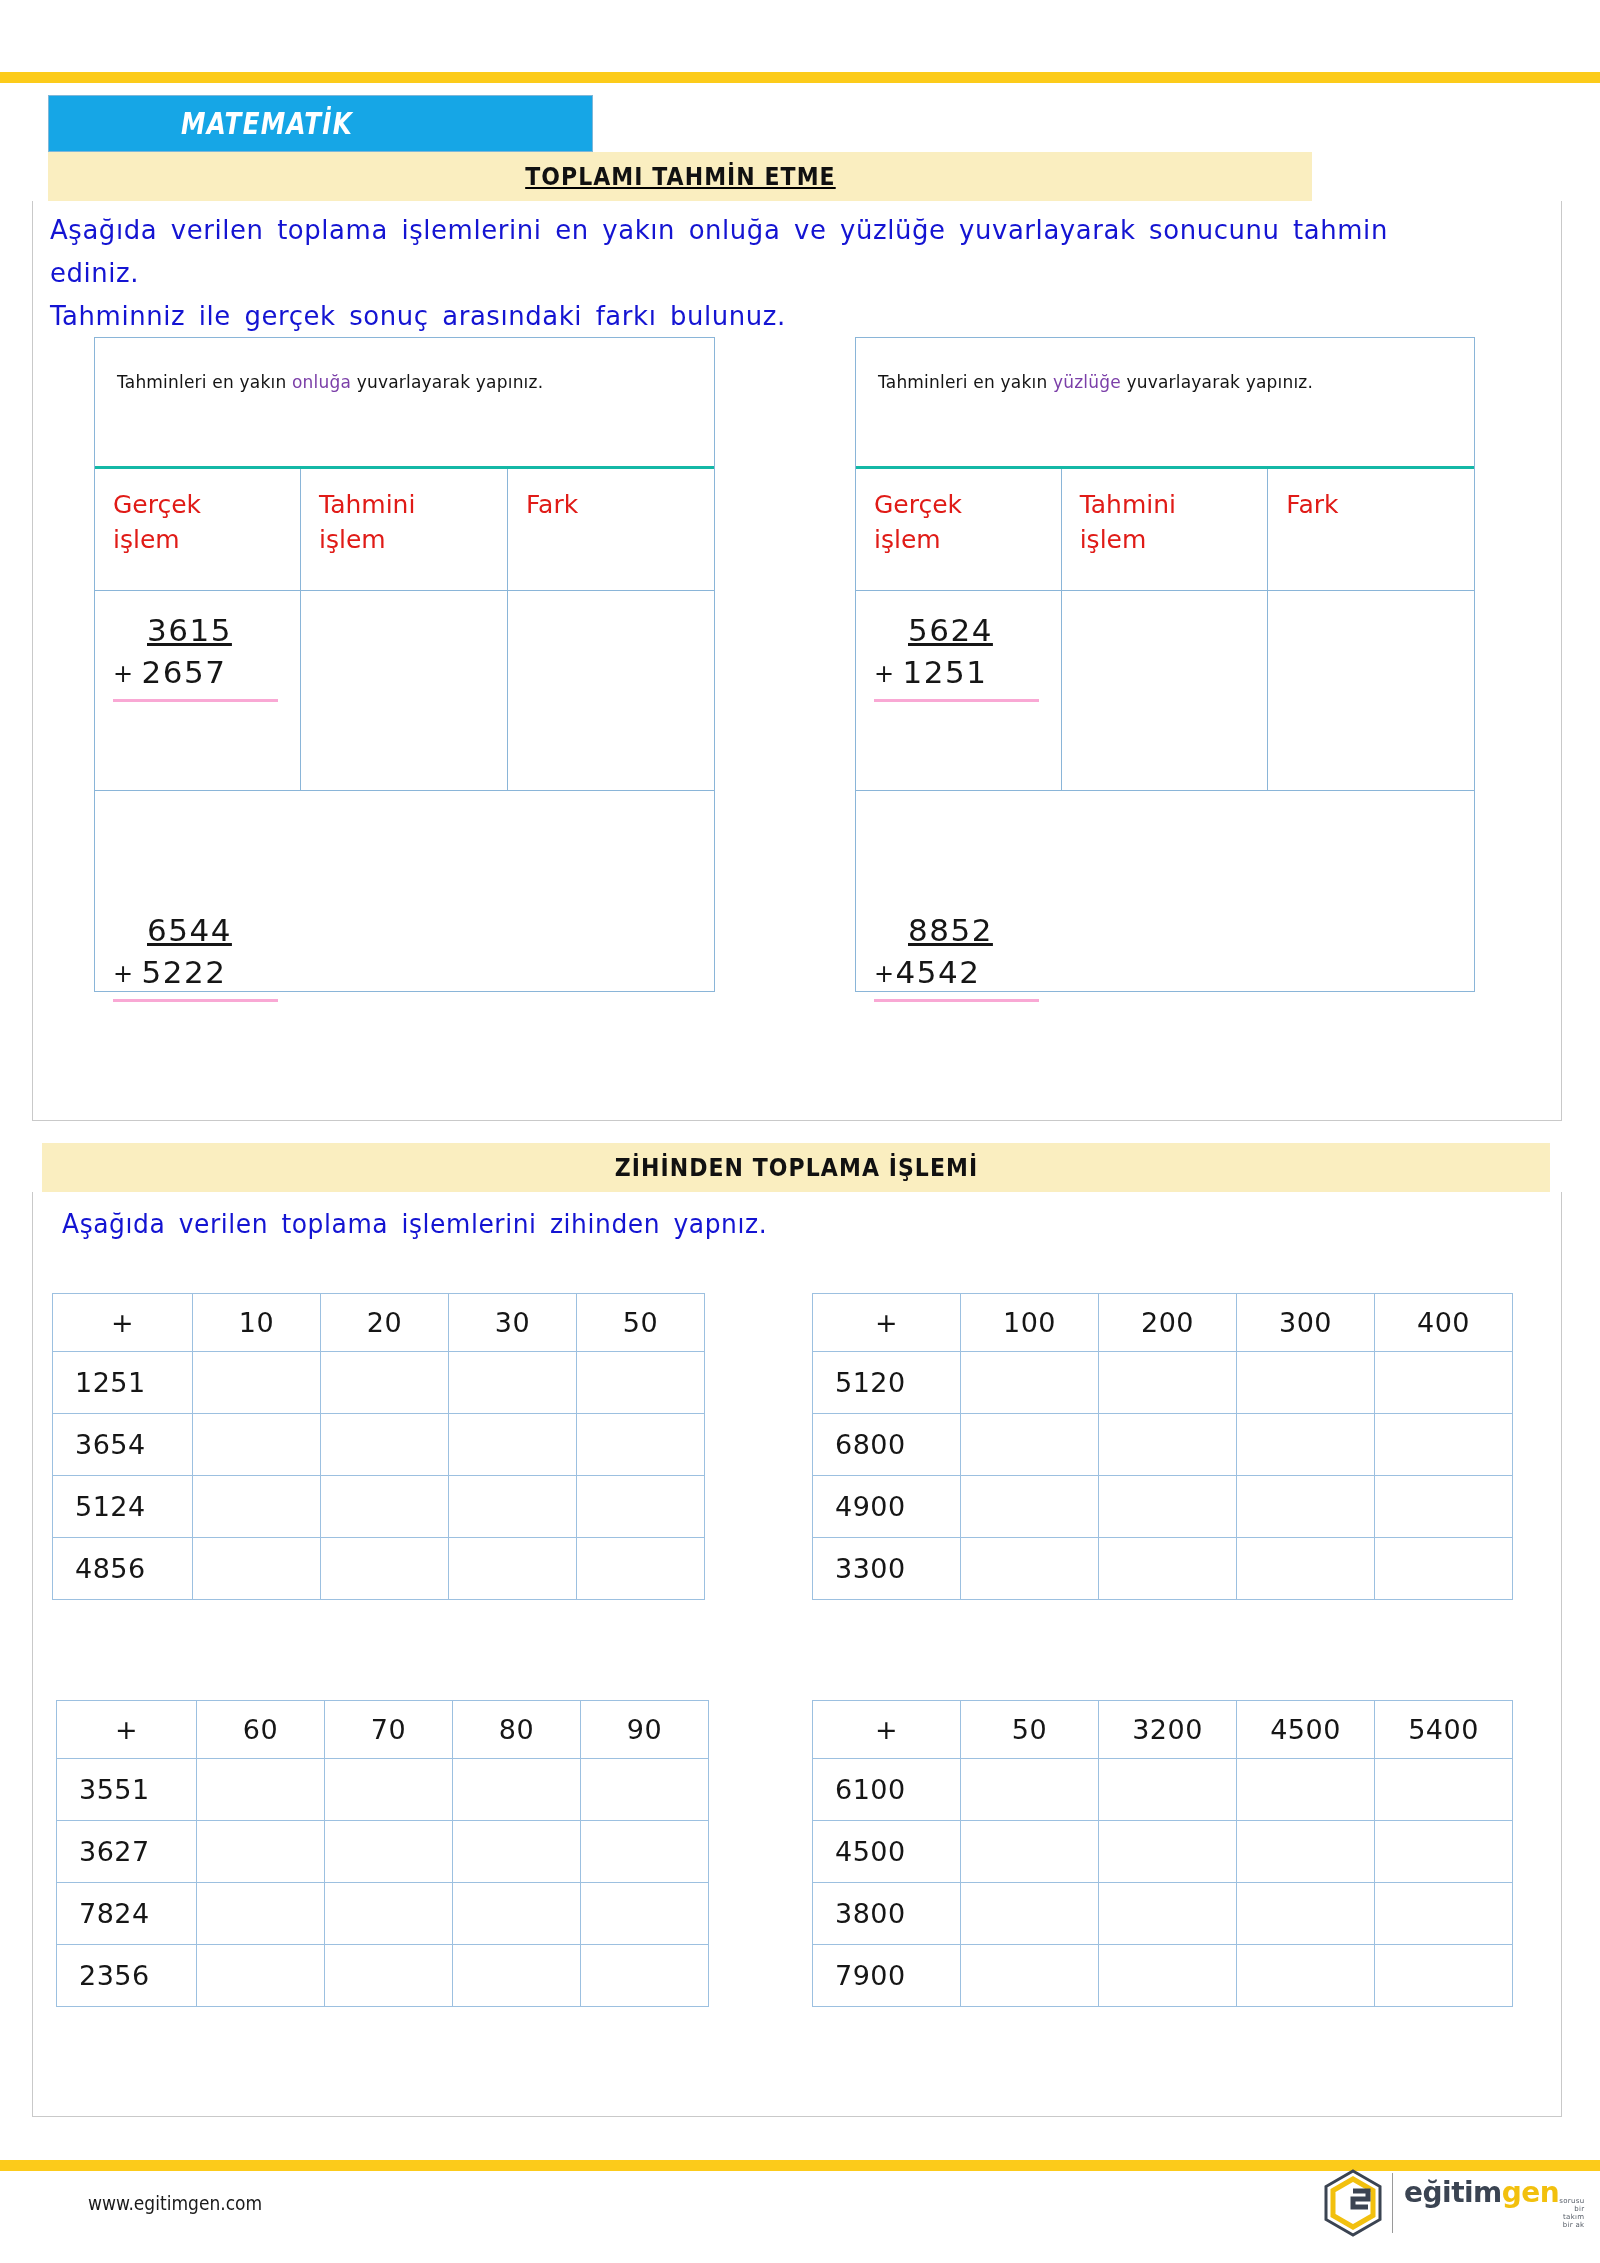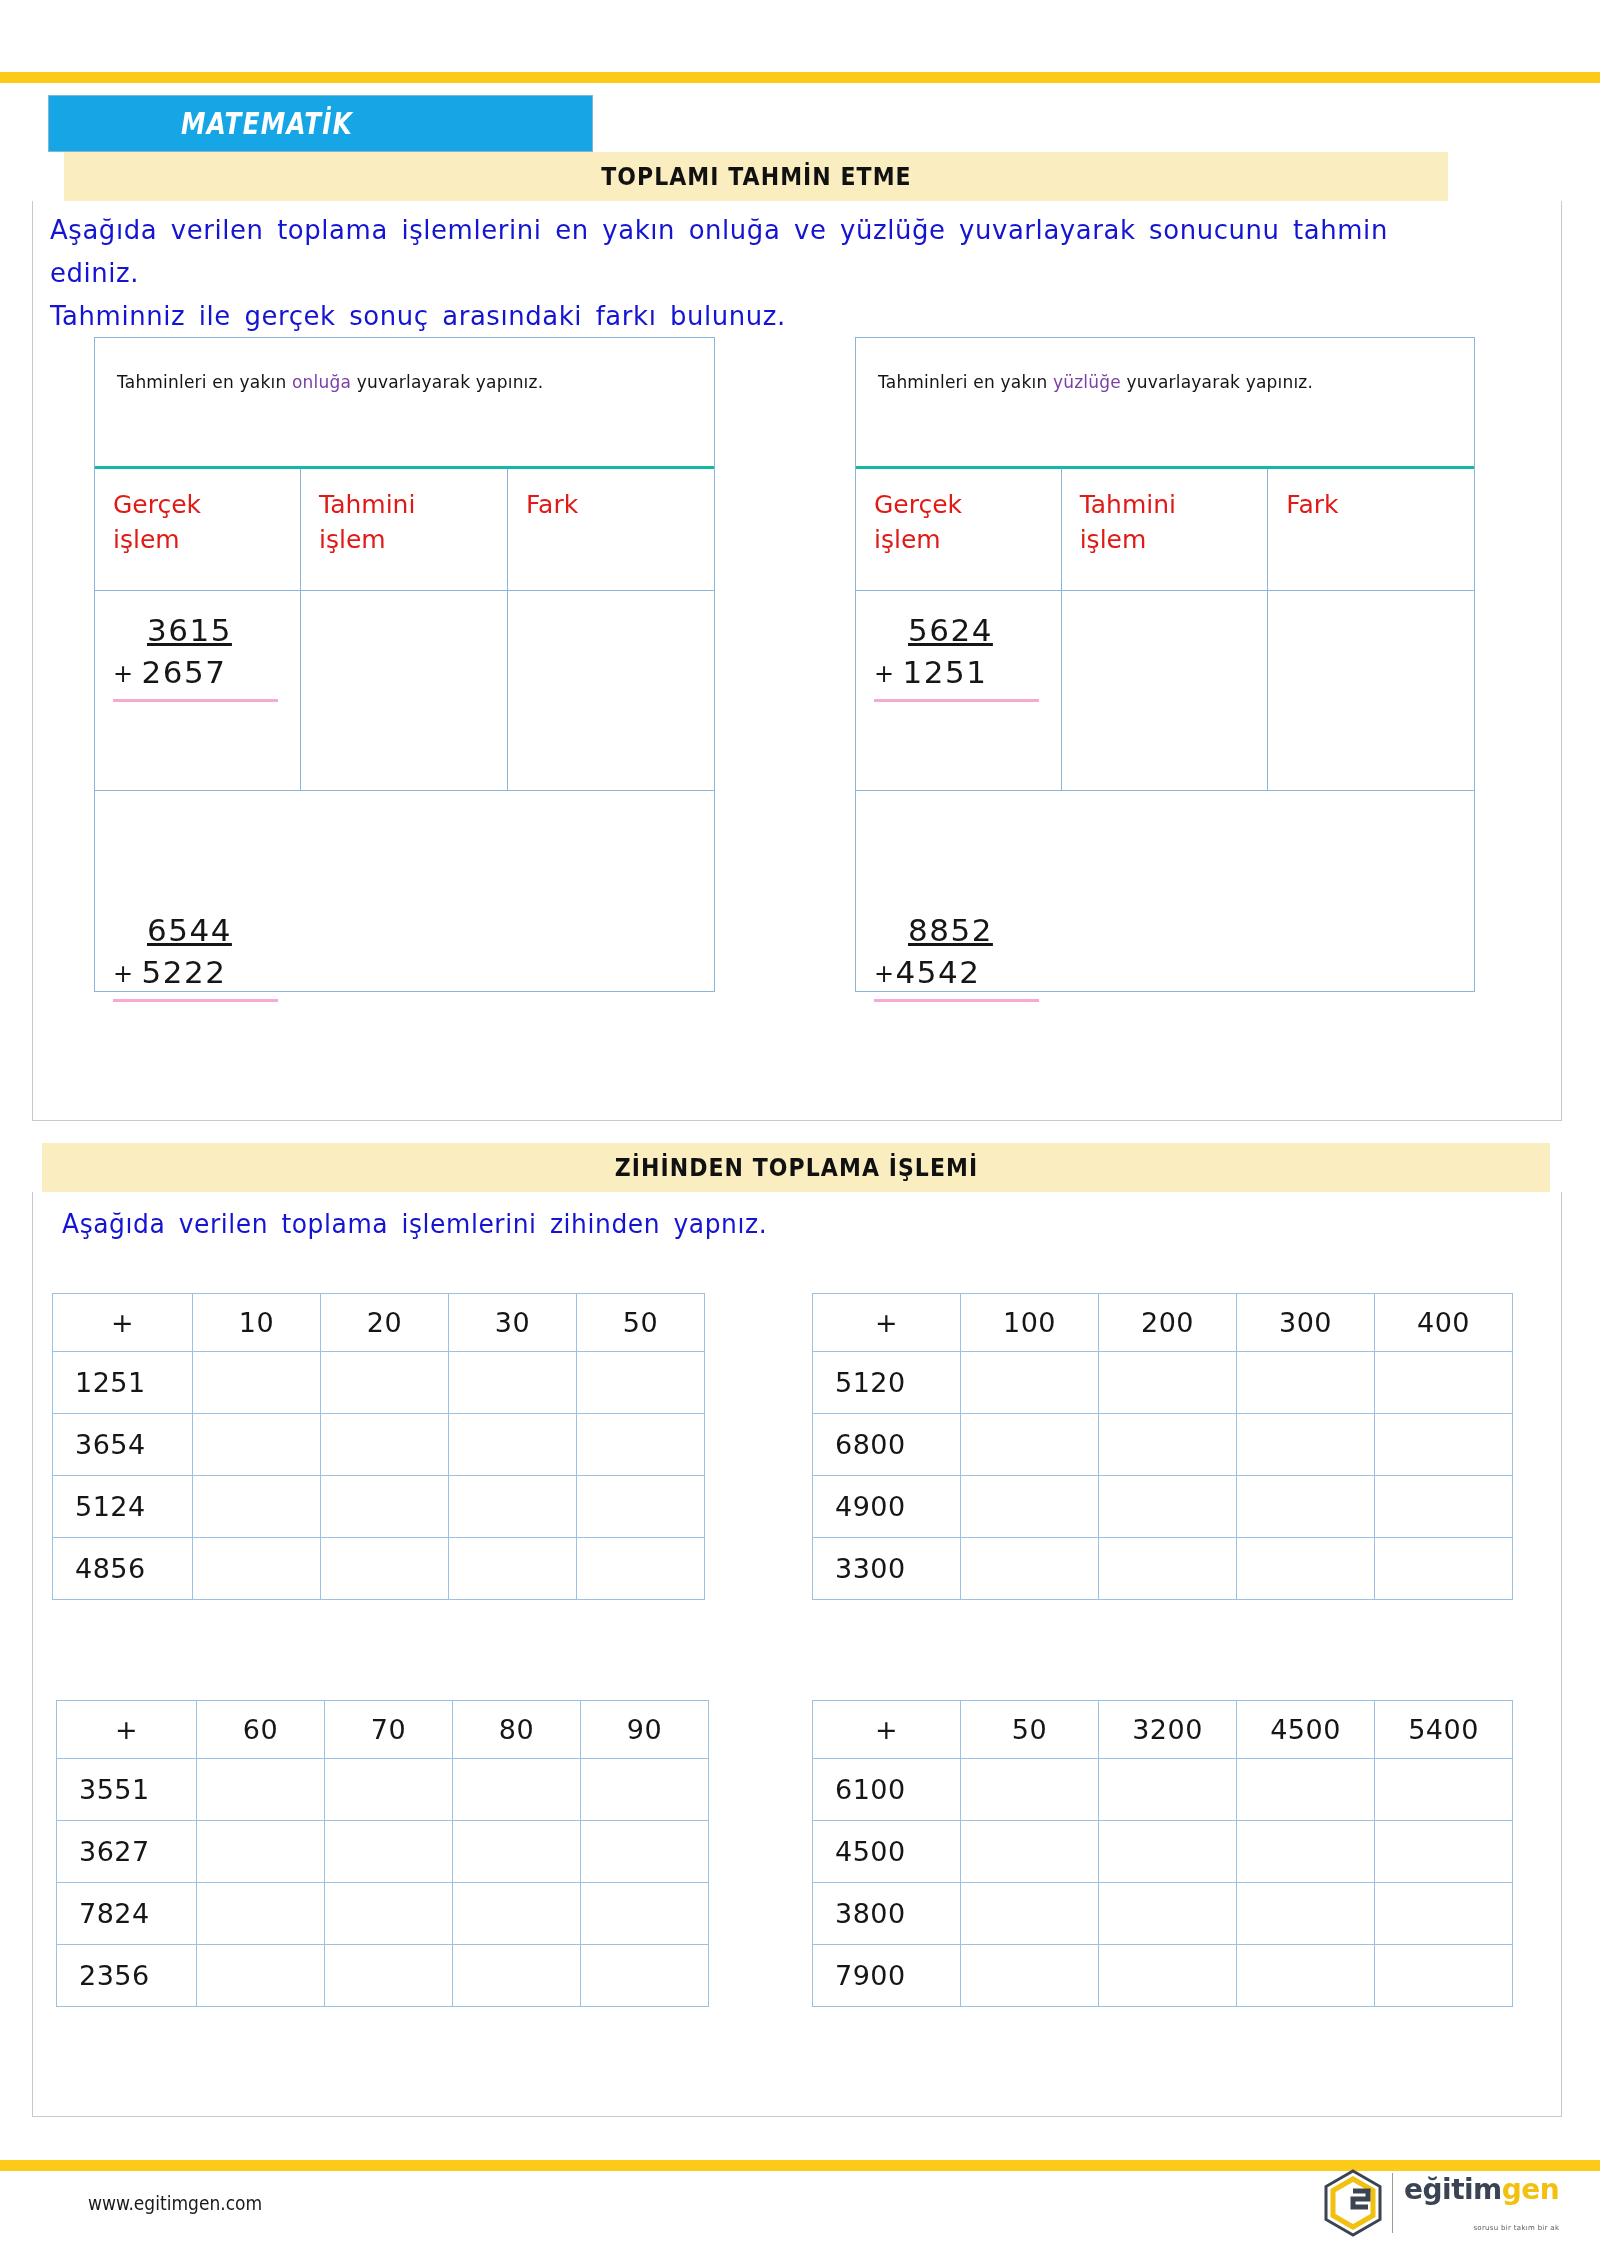--- a/index.html
+++ b/index.html
@@ -73,23 +73,24 @@
     font-family: "DejaVu Sans", sans-serif;
     font-weight: bold;
     font-size: 25px;
     color: #111111;
     letter-spacing: 1.2px;
     transform: scaleX(0.88);
   }
 
   #band-1 {
     position: absolute;
-    left: 64px;
+    left: 48px;
     top: 152px;
-    width: 1384px;
+    width: 1264px;
+    text-decoration: underline;
   }
   #band-2 {
     position: absolute;
     left: 42px;
     top: 1143px;
     width: 1508px;
   }
 
   
   .content-box {
@@ -300,21 +301,21 @@
   .logo .mark { width: 62px; height: 68px; flex: none; }
   .logo .divider {
     width: 1px;
     height: 60px;
     background: #9a9a9a;
     margin: 0 11px 0 8px;
     flex: none;
   }
   .logo .wordmark {
     display: flex;
-    flex-direction: column;
+    flex-direction: row;
   }
   .logo .word {
     font-family: "DejaVu Sans", sans-serif;
     font-weight: bold;
     font-size: 28px;
     line-height: 30px;
     letter-spacing: -0.5px;
   }
   .logo .word .a { color: #3B4452; }
   .logo .word .b { color: #F2C00E; }

